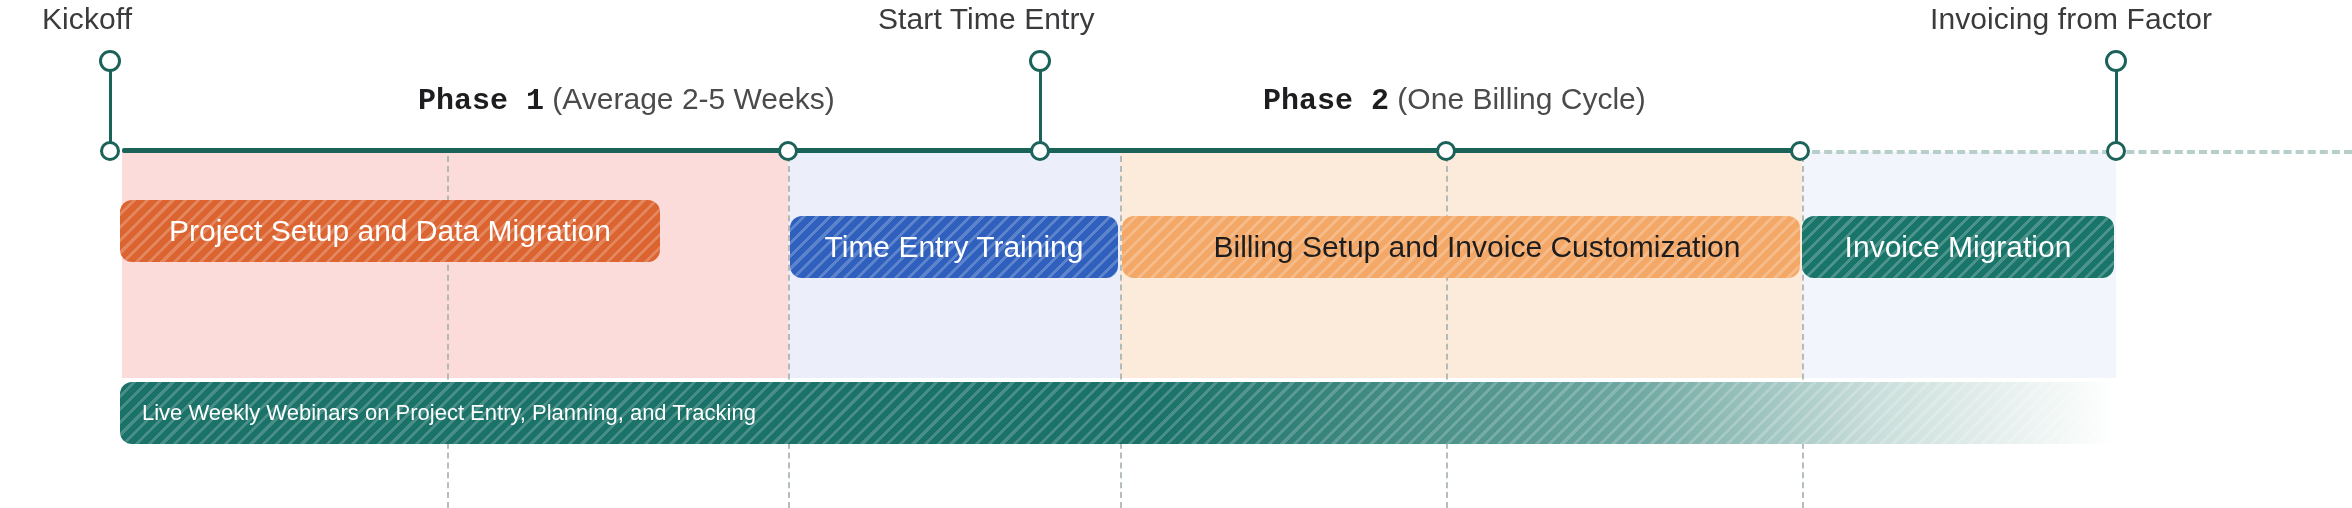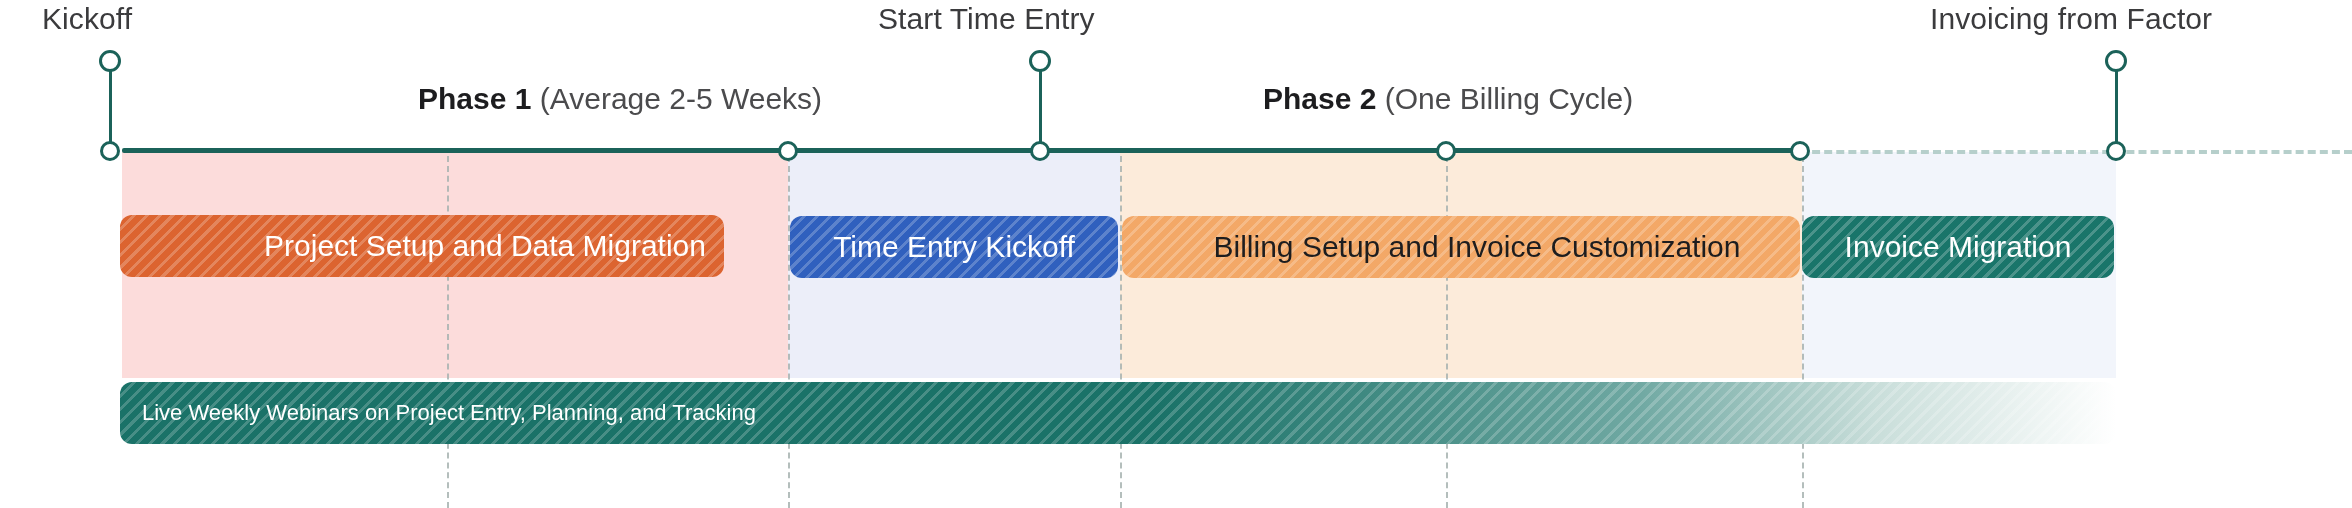--- a/index.html
+++ b/index.html
@@ -56,21 +56,21 @@
   .mlabel{
     position:absolute;
     font-size:30px;color:#3B3B3D;white-space:nowrap;letter-spacing:.1px;
   }
 
   
   .phase-cap{
     position:absolute;top:82px;
     font-size:30px;white-space:nowrap;text-align:center;
   }
-  .phase-cap .pname{color:#1D1D1F;font-weight:700;}
+  .phase-cap .pname{color:#1D1D1F;font-weight:700;font-family:Liberation Mono, monospace;}
   .phase-cap .pnote{color:#4B4B4D;font-weight:400;}
 
   
   .task{
     position:absolute;height:62px;border-radius:12px;
     display:flex;align-items:center;justify-content:center;
     font-size:30px;white-space:nowrap;overflow:hidden;
     box-sizing:border-box;z-index:5;
   }
   .task .tlabel{position:relative;z-index:2;padding:0 18px;}
@@ -148,25 +148,25 @@
       <div class="dot-axis" style="left: 1790px; top: 141px;"></div>
       <div class="dot-axis" style="left: 2106px; top: 141px;"></div>
     </div>
 
   <div id="phases-layer">
       <div class="phase-cap" style="left: 418px;"><span class="pname">Phase 1</span><span class="pnote"> (Average 2-5 Weeks)</span></div>
       <div class="phase-cap" style="left: 1263px; text-align: center;"><span class="pname">Phase 2</span><span class="pnote"> (One Billing Cycle)</span></div>
     </div>
 
   <div id="tasks-layer">
-      <div class="task t-orange" style="left: 120px; width: 604px; top: 215px; justify-content: flex-end;">
+      <div class="task t-orange" style="left: 120px; width: 540px; top: 200px;">
         <span class="tlabel">Project Setup and Data Migration</span>
       </div>
       <div class="task t-blue" style="left: 790px; width: 328px; top: 216px;">
-        <span class="tlabel">Time Entry Kickoff</span>
+        <span class="tlabel">Time Entry Training</span>
       </div>
       <div class="task t-peach" style="left: 1122px; width: 678px; top: 216px; padding-left: 32px;">
         <span class="tlabel">Billing Setup and Invoice Customization</span>
       </div>
       <div class="task t-teal" style="left: 1802px; width: 312px; top: 216px;">
         <span class="tlabel">Invoice Migration</span>
       </div>
     </div>
 
   <div id="sweep-layer">

